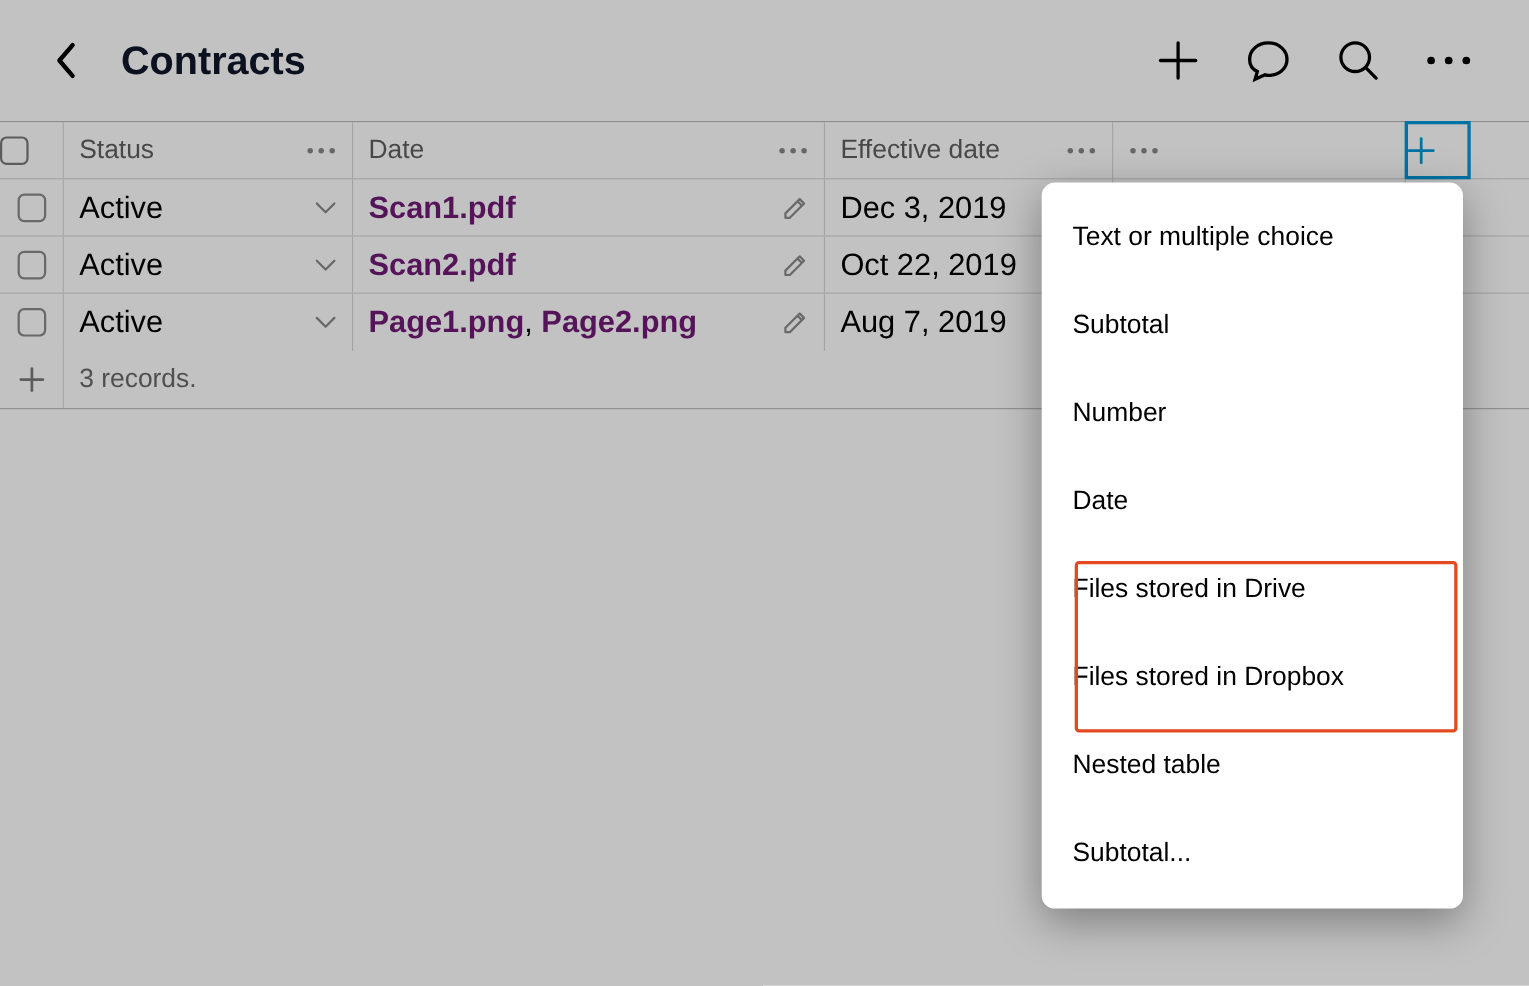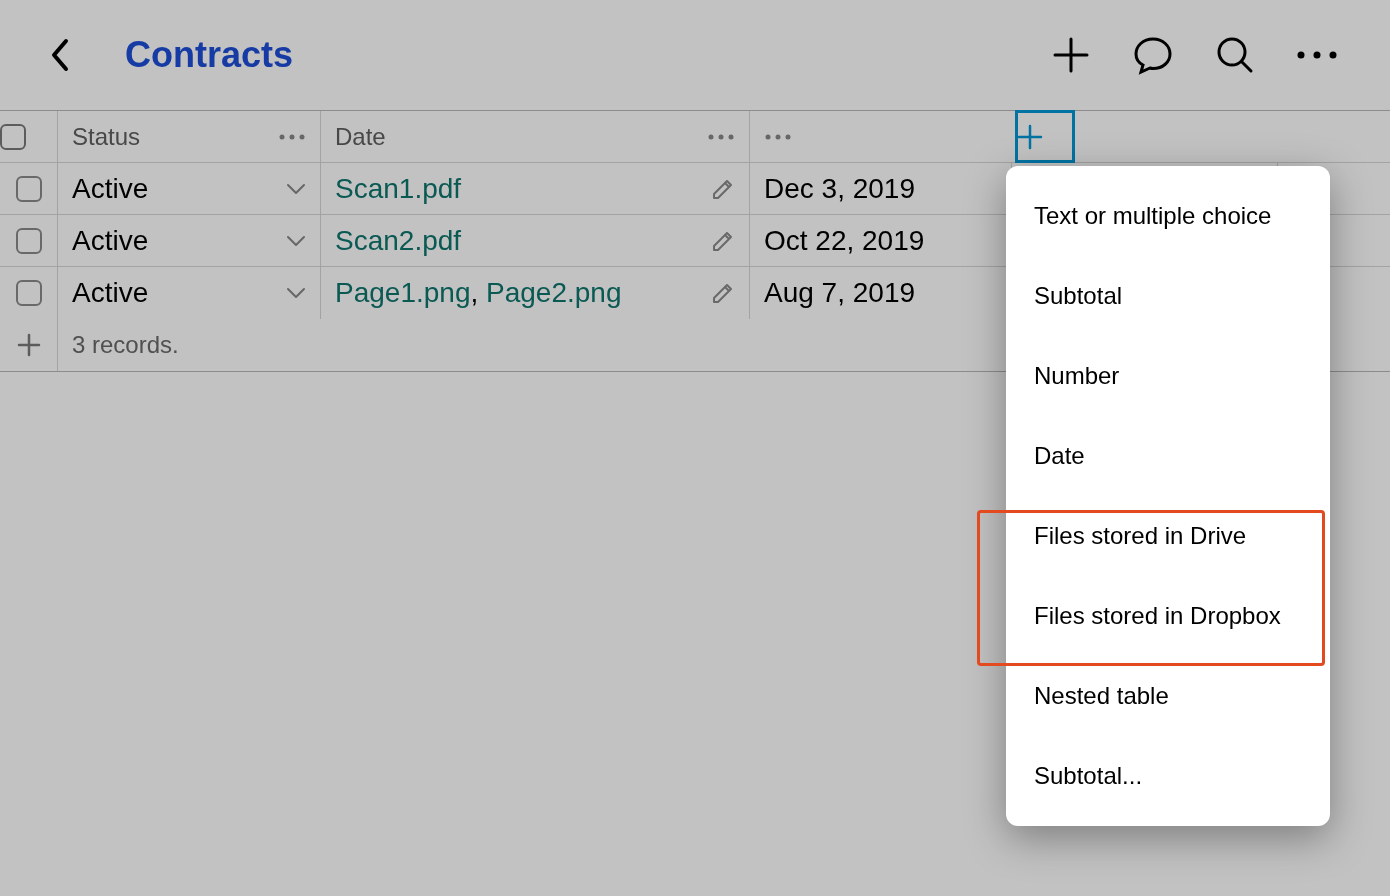--- a/index.html
+++ b/index.html
@@ -15,23 +15,22 @@
   }
   .back-btn {
     width: 40px; height: 60px;
     display: flex; align-items: center; justify-content: center;
     cursor: pointer;
     margin-right: 30px;
   }
   .page-title {
     font-size: 36px;
     font-weight: 800;
-    color: #1d4ed8;
+    color: #0f172a;
     flex: 1;
-    margin-left: 15px;
   }
   .header-actions {
     display: flex;
     gap: 36px;
     align-items: center;
     margin-right: 20px;
   }
   .header-icon {
     width: 46px; height: 46px;
     display: flex; align-items: center; justify-content: center;
@@ -77,21 +76,21 @@
   .header-row .checkbox { border-color: #7a7a7a; }
 
   .col-label { flex: 1; white-space: nowrap; overflow: hidden; }
   .col-menu {
     color: #888; letter-spacing: 2px;
     font-size: 20px;
     cursor: pointer;
   }
 
   .scan-links { flex: 1; white-space: nowrap; overflow: hidden; }
-  .scan-link { color: #0f766e; }
+  .scan-link { color: #701a75; font-weight: bold; }
   .scan-sep { color: #000; }
   .edit-pencil { margin-left: auto; cursor: pointer; }
 
   .footer-row .cell { color: #6a6a6a; font-size: 24px; }
   .footer-row .col-check svg { color: #7a7a7a; }
   .footer-row .col-body {
     flex: 1;
     border-right: none;
   }
 
@@ -107,21 +106,21 @@
     inset: 0;
     background: rgba(0,0,0,0.24);
     pointer-events: none;
   }
 
   
   .dropdown {
     position: absolute;
     top: 166px;
     right: 60px;
-    width: 324px;
+    width: 383px;
     background: #fff;
     border-radius: 12px;
     box-shadow: 0 12px 40px rgba(0,0,0,0.35);
     padding: 10px 0;
     z-index: 10;
   }
   .dropdown-item {
     height: 80px;
     display: flex;
     align-items: center;
@@ -203,20 +202,30 @@
     <div class="cell col-scan">
       <span class="col-label">Date</span>
       <span class="col-menu">
         <svg width="28" height="8" viewBox="0 0 28 8" fill="#888">
             <circle cx="4" cy="4" r="2.5"></circle>
             <circle cx="14" cy="4" r="2.5"></circle>
             <circle cx="24" cy="4" r="2.5"></circle>
           </svg>
       </span>
     </div>
+    <div class="cell col-date">
+      <span class="col-label">Effective date</span>
+      <span class="col-menu">
+        <svg width="28" height="8" viewBox="0 0 28 8" fill="#888">
+            <circle cx="4" cy="4" r="2.5"></circle>
+            <circle cx="14" cy="4" r="2.5"></circle>
+            <circle cx="24" cy="4" r="2.5"></circle>
+          </svg>
+      </span>
+    </div>
     <div class="cell col-auto">
       <span class="col-menu">
         <svg width="28" height="8" viewBox="0 0 28 8" fill="#888">
             <circle cx="4" cy="4" r="2.5"></circle>
             <circle cx="14" cy="4" r="2.5"></circle>
             <circle cx="24" cy="4" r="2.5"></circle>
           </svg>
       </span>
     </div>
     <div class="cell col-addcol add-col-active">

